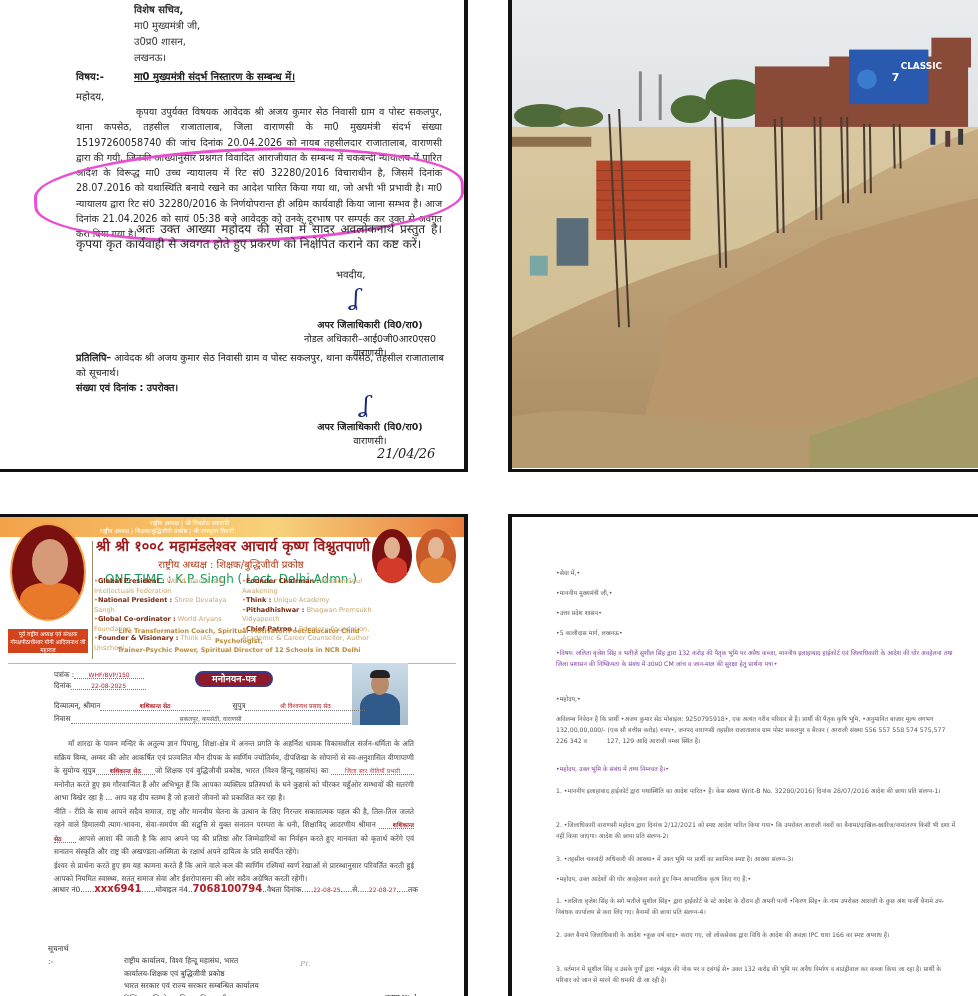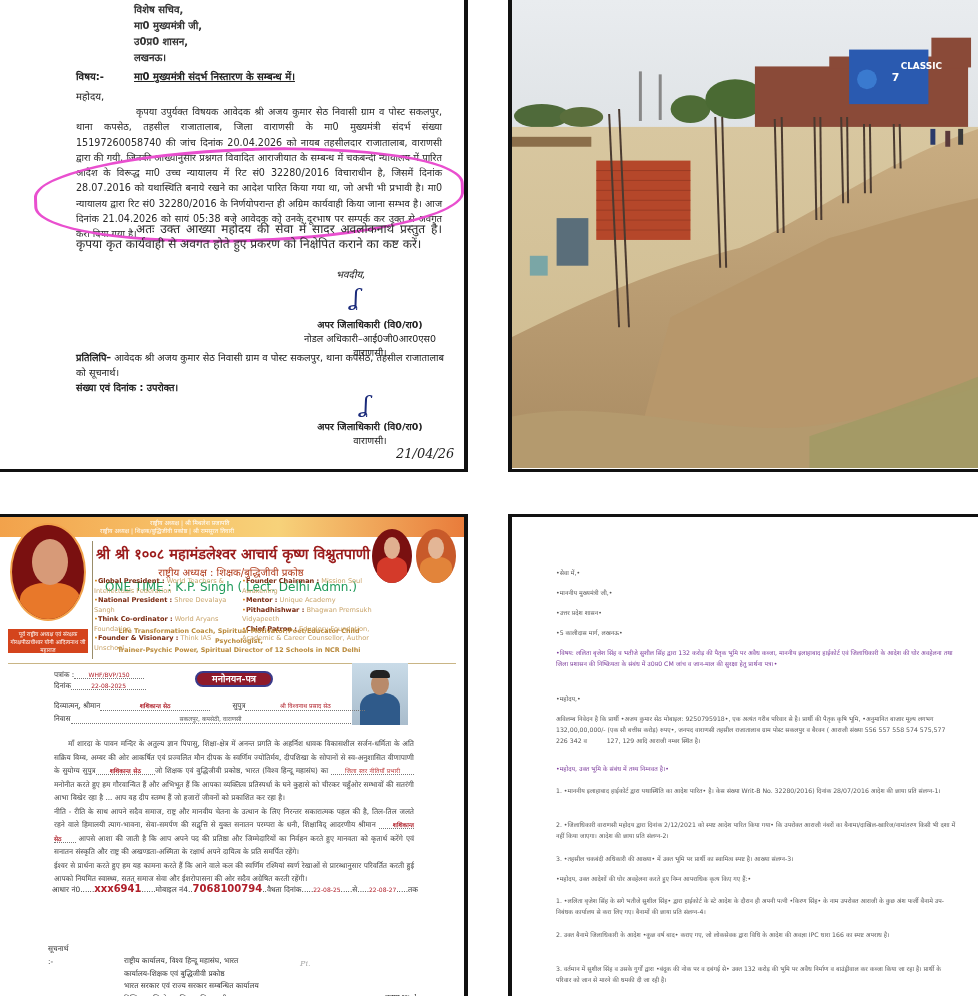--- a/index.html
+++ b/index.html
@@ -8,45 +8,45 @@
 
   .panel { position: absolute; overflow: hidden; background: #fff; }
   .bd-r { border-right: 4px solid #111; }
   .bd-l { border-left: 4px solid #111; }
   .bd-t { border-top: 3px solid #111; }
   .bd-b { border-bottom: 3px solid #111; }
 
   
   #p1 { left: 0; top: 0; width: 468px; height: 472px; }
   #p1 .addr { position: absolute; left: 134px; top: 2px; font-size: 10px; line-height: 16px; font-weight: bold; color: #333; }
-  #p1 .addr div:not(:first-child){ font-weight: bold; }
+  #p1 .addr div:not(:first-child){ font-weight: normal; }
   #p1 .subj-label { position: absolute; left: 76px; top: 69px; font-size: 10px; font-weight: bold; }
   #p1 .subj { position: absolute; left: 134px; top: 69px; font-size: 10px; font-weight: bold; text-decoration: underline; }
   #p1 .salute { position: absolute; left: 76px; top: 89px; font-size: 10px; }
   #p1 .body { position: absolute; left: 76px; top: 104px; width: 366px; font-size: 9.6px; line-height: 15.3px; text-align: justify; text-indent: 60px; color: #2a2a2a; }
   #p1 .body2 { position: absolute; left: 76px; top: 222px; width: 366px; font-size: 12px; line-height: 15.3px; text-align: justify; text-indent: 60px; color: #2a2a2a; }
   #p1 .highlight { position: absolute; left: 34px; top: 148px; width: 430px; height: 94px; border: 3px solid #e94fcf; border-radius: 50% / 45%; transform: rotate(-2deg); }
-  #p1 .closing { position: absolute; left: 336px; top: 267px; font-size: 10px; font-style: italic; }
+  #p1 .closing { position: absolute; left: 336px; top: 267px; font-size: 10px; }
   #p1 .sigblock { position: absolute; left: 300px; top: 318px; width: 140px; text-align: center; font-size: 9.5px; line-height: 14px; font-weight: bold; }
   #p1 .sigblock .n { font-weight: normal; }
   #p1 .sig { position: absolute; font-family: "DejaVu Serif", serif; font-style: italic; color: #1a2a7a; font-size: 22px; }
   #p1 .ref { position: absolute; left: 76px; top: 350px; width: 370px; font-size: 9.6px; line-height: 15px; }
   #p1 .ref b { font-weight: bold; }
   #p1 .sigblock2 { position: absolute; left: 300px; top: 420px; width: 140px; text-align: center; font-size: 9.5px; line-height: 14px; font-weight: bold; }
-  #p1 .date-hw { position: absolute; left: 396px; top: 446px; font-family: "DejaVu Serif", serif; font-style: italic; font-size: 13px; color: #222; }
+  #p1 .date-hw { position: absolute; left: 377px; top: 446px; font-family: "DejaVu Serif", serif; font-style: italic; font-size: 13px; color: #222; }
 
   
   #p2 { left: 508px; top: 0; width: 470px; height: 472px; }
   #p2 .scene { position: absolute; inset: 0; }
 
   
   #p3 { left: 0; top: 514px; width: 468px; height: 482px; }
   .banner { position: absolute; left: 0; top: 0; width: 464px; height: 20px; background: linear-gradient(90deg,#f2a24b,#f7c36a 40%,#f7d27a 60%,#e97c3b); }
   .banner .line { position: absolute; left: 100px; font-size: 6px; color: #fff; white-space: nowrap; }
-  .cert-head { position: absolute; left: 96px; top: 26px; width: 270px; text-align: center; }
+  .cert-head { position: absolute; left: 96px; top: 18px; width: 270px; text-align: center; }
   .cert-title { font-size: 14.5px; font-weight: bold; color: #9b1b1b; white-space: nowrap; }
   .cert-sub { font-size: 10px; color: #b03a1a; margin-top: 2px; }
   .cert-onetime { font-size: 12px; color: #1e9a5a; margin-top: 1px; }
   .cert-roles { position: absolute; left: 94px; top: 60px; width: 290px; font-size: 6.6px; line-height: 9.5px; }
   .cert-roles .col { position: absolute; top: 0; width: 145px; }
   .cert-roles .k { font-weight: bold; color: #7a2a10; }
   .cert-roles .v { color: #c9a46a; }
   .cert-roles .b { color: #d98a1a; }
   .cert-lines { position: absolute; left: 94px; top: 110px; width: 290px; text-align: center; font-size: 6.4px; line-height: 9.5px; color: #b9893a; font-weight: bold; }
   .oval { position: absolute; border-radius: 50%; overflow: hidden; background: #7a1010; }
@@ -213,26 +213,26 @@
   </div>
   <div class="oval" style="left:416px;top:12px;width:40px;height:54px;background:#c85a2a;">
     <div class="robe" style="left:4px;top:28px;width:32px;height:26px;background:#e2843a;"></div>
     <div class="face" style="left:12px;top:8px;width:16px;height:22px;background:#e3b696;"></div>
   </div>
 
   <div class="cert-roles">
     <div class="col" style="left:0;">
       <div><span class="b">•</span><span class="k">Global President :</span> <span class="v">World Teachers &amp; Intellectuals Federation</span></div>
       <div><span class="b">•</span><span class="k">National President :</span> <span class="v">Shree Devalaya Sangh</span></div>
-      <div><span class="b">•</span><span class="k">Think Co-ordinator :</span> <span class="v">World Aryans Foundation</span></div>
+      <div><span class="b">•</span><span class="k">Global Co-ordinator :</span> <span class="v">World Aryans Foundation</span></div>
       <div><span class="b">•</span><span class="k">Founder &amp; Visionary :</span> <span class="v">Think IAS Unschool</span></div>
     </div>
     <div class="col" style="left:148px;">
       <div><span class="b">•</span><span class="k">Founder Chairman :</span> <span class="v">Mission Soul Awakening</span></div>
-      <div><span class="b">•</span><span class="k">Mentor :</span> <span class="v">Unique Academy</span></div>
+      <div><span class="b">•</span><span class="k">Think :</span> <span class="v">Unique Academy</span></div>
       <div><span class="b">•</span><span class="k">Pithadhishwar :</span> <span class="v">Bhagwan Premsukh Vidyapeeth</span></div>
       <div><span class="b">•</span><span class="k">Chief Patron :</span> <span class="v">Eduglory Foundation, Academic &amp; Career Counsellor, Author</span></div>
     </div>
   </div>
   <div class="cert-lines">
     <div>Life Transformation Coach, Spiritual Motivator/Poet/Educator Child Psychologist,</div>
     <div>Trainer-Psychic Power, Spiritual Director of 12 Schools in NCR Delhi</div>
   </div>
   <div class="hsep"></div>
 

